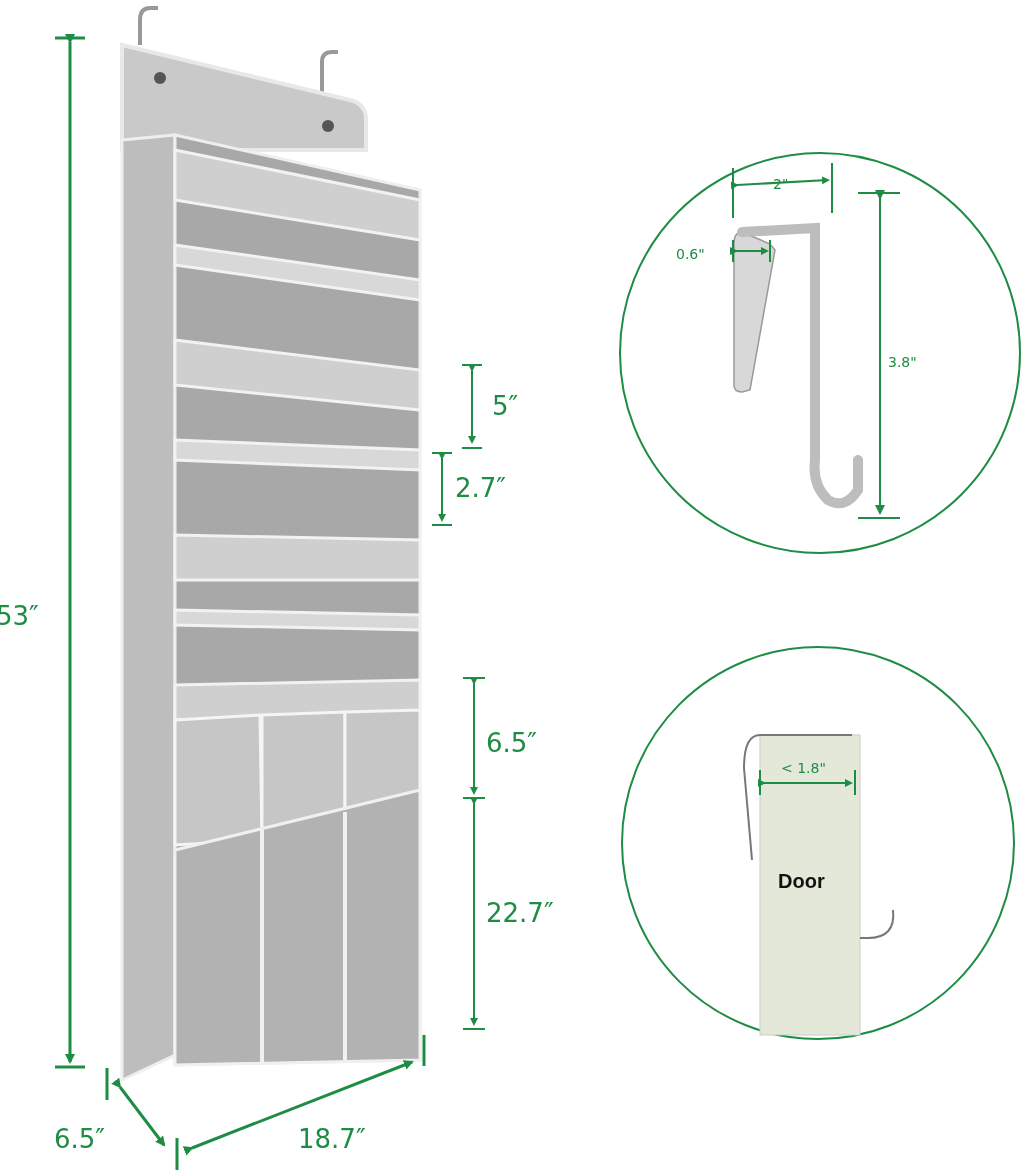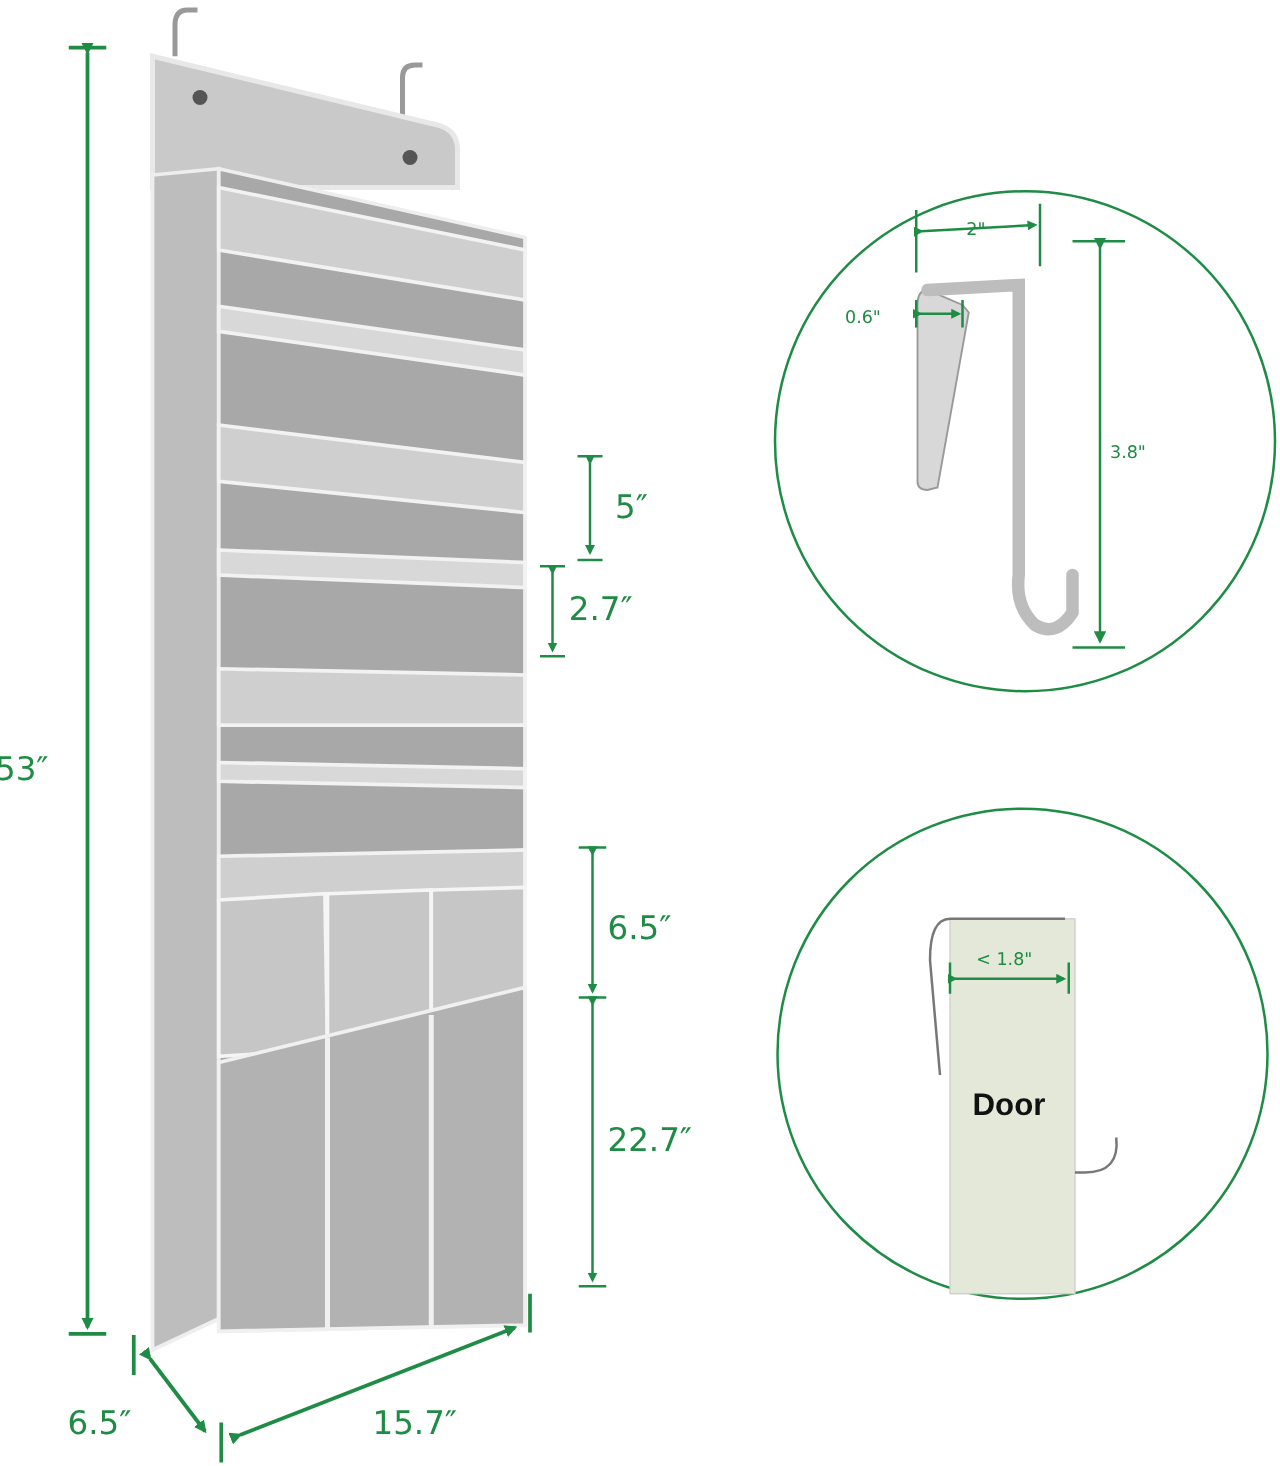--- a/index.html
+++ b/index.html
@@ -1,21 +1,21 @@
 <!DOCTYPE html>
 <html><head>
 <meta charset="utf-8">
 <style>
   html, body { margin:0; padding:0; background:#ffffff; }
   body { width:1024px; height:1173px; position:relative; overflow:hidden; font-family:"DejaVu Sans", sans-serif; }
   .dim-text { position:absolute; color:#1e8c45; font-family:"DejaVu Sans", sans-serif; white-space:nowrap; }
   .big { font-size:26px; }
   .small { font-size:14px; }
   svg { position:absolute; left:0; top:0; }
-  .door-label { position:absolute; font-weight:bold; font-size:25px; color:#111; font-family:"Liberation Sans", sans-serif; }
+  .door-label { position:absolute; font-weight:bold; font-size:20px; color:#111; font-family:"Liberation Sans", sans-serif; }
 </style>
 </head>
 <body>
 
 <svg width="1024" height="1173" viewBox="0 0 1024 1173">
   <defs>
     <marker id="arr" markerWidth="10" markerHeight="10" refX="8" refY="5" orient="auto" markerUnits="userSpaceOnUse">
       <path d="M0,0 L10,5 L0,10 z" fill="#1e8c45"></path>
     </marker>
     <marker id="arrs" markerWidth="8" markerHeight="8" refX="6" refY="4" orient="auto" markerUnits="userSpaceOnUse">
@@ -115,20 +115,20 @@
     <line x1="764" y1="783" x2="851" y2="783" marker-start="url(#arrs)" marker-end="url(#arrs)"></line>
   </g>
 </svg>
 
 <div class="dim-text big" style="left:-4px;top:601px;">53″</div>
 <div class="dim-text big" style="left:492px;top:391px;">5″</div>
 <div class="dim-text big" style="left:455px;top:473px;">2.7″</div>
 <div class="dim-text big" style="left:486px;top:728px;">6.5″</div>
 <div class="dim-text big" style="left:486px;top:898px;">22.7″</div>
 <div class="dim-text big" style="left:54px;top:1124px;">6.5″</div>
-<div class="dim-text big" style="left:298px;top:1124px;">15.7″</div>
+<div class="dim-text big" style="left:298px;top:1124px;">18.7″</div>
 
 <div class="dim-text small" style="left:773px;top:176px;">2"</div>
 <div class="dim-text small" style="left:676px;top:246px;">0.6"</div>
 <div class="dim-text small" style="left:888px;top:354px;">3.8"</div>
 
 <div class="dim-text small" style="left:781px;top:760px;">&lt; 1.8"</div>
 <div class="door-label" style="left:778px;top:870px;">Door</div>
 
 </body></html>

